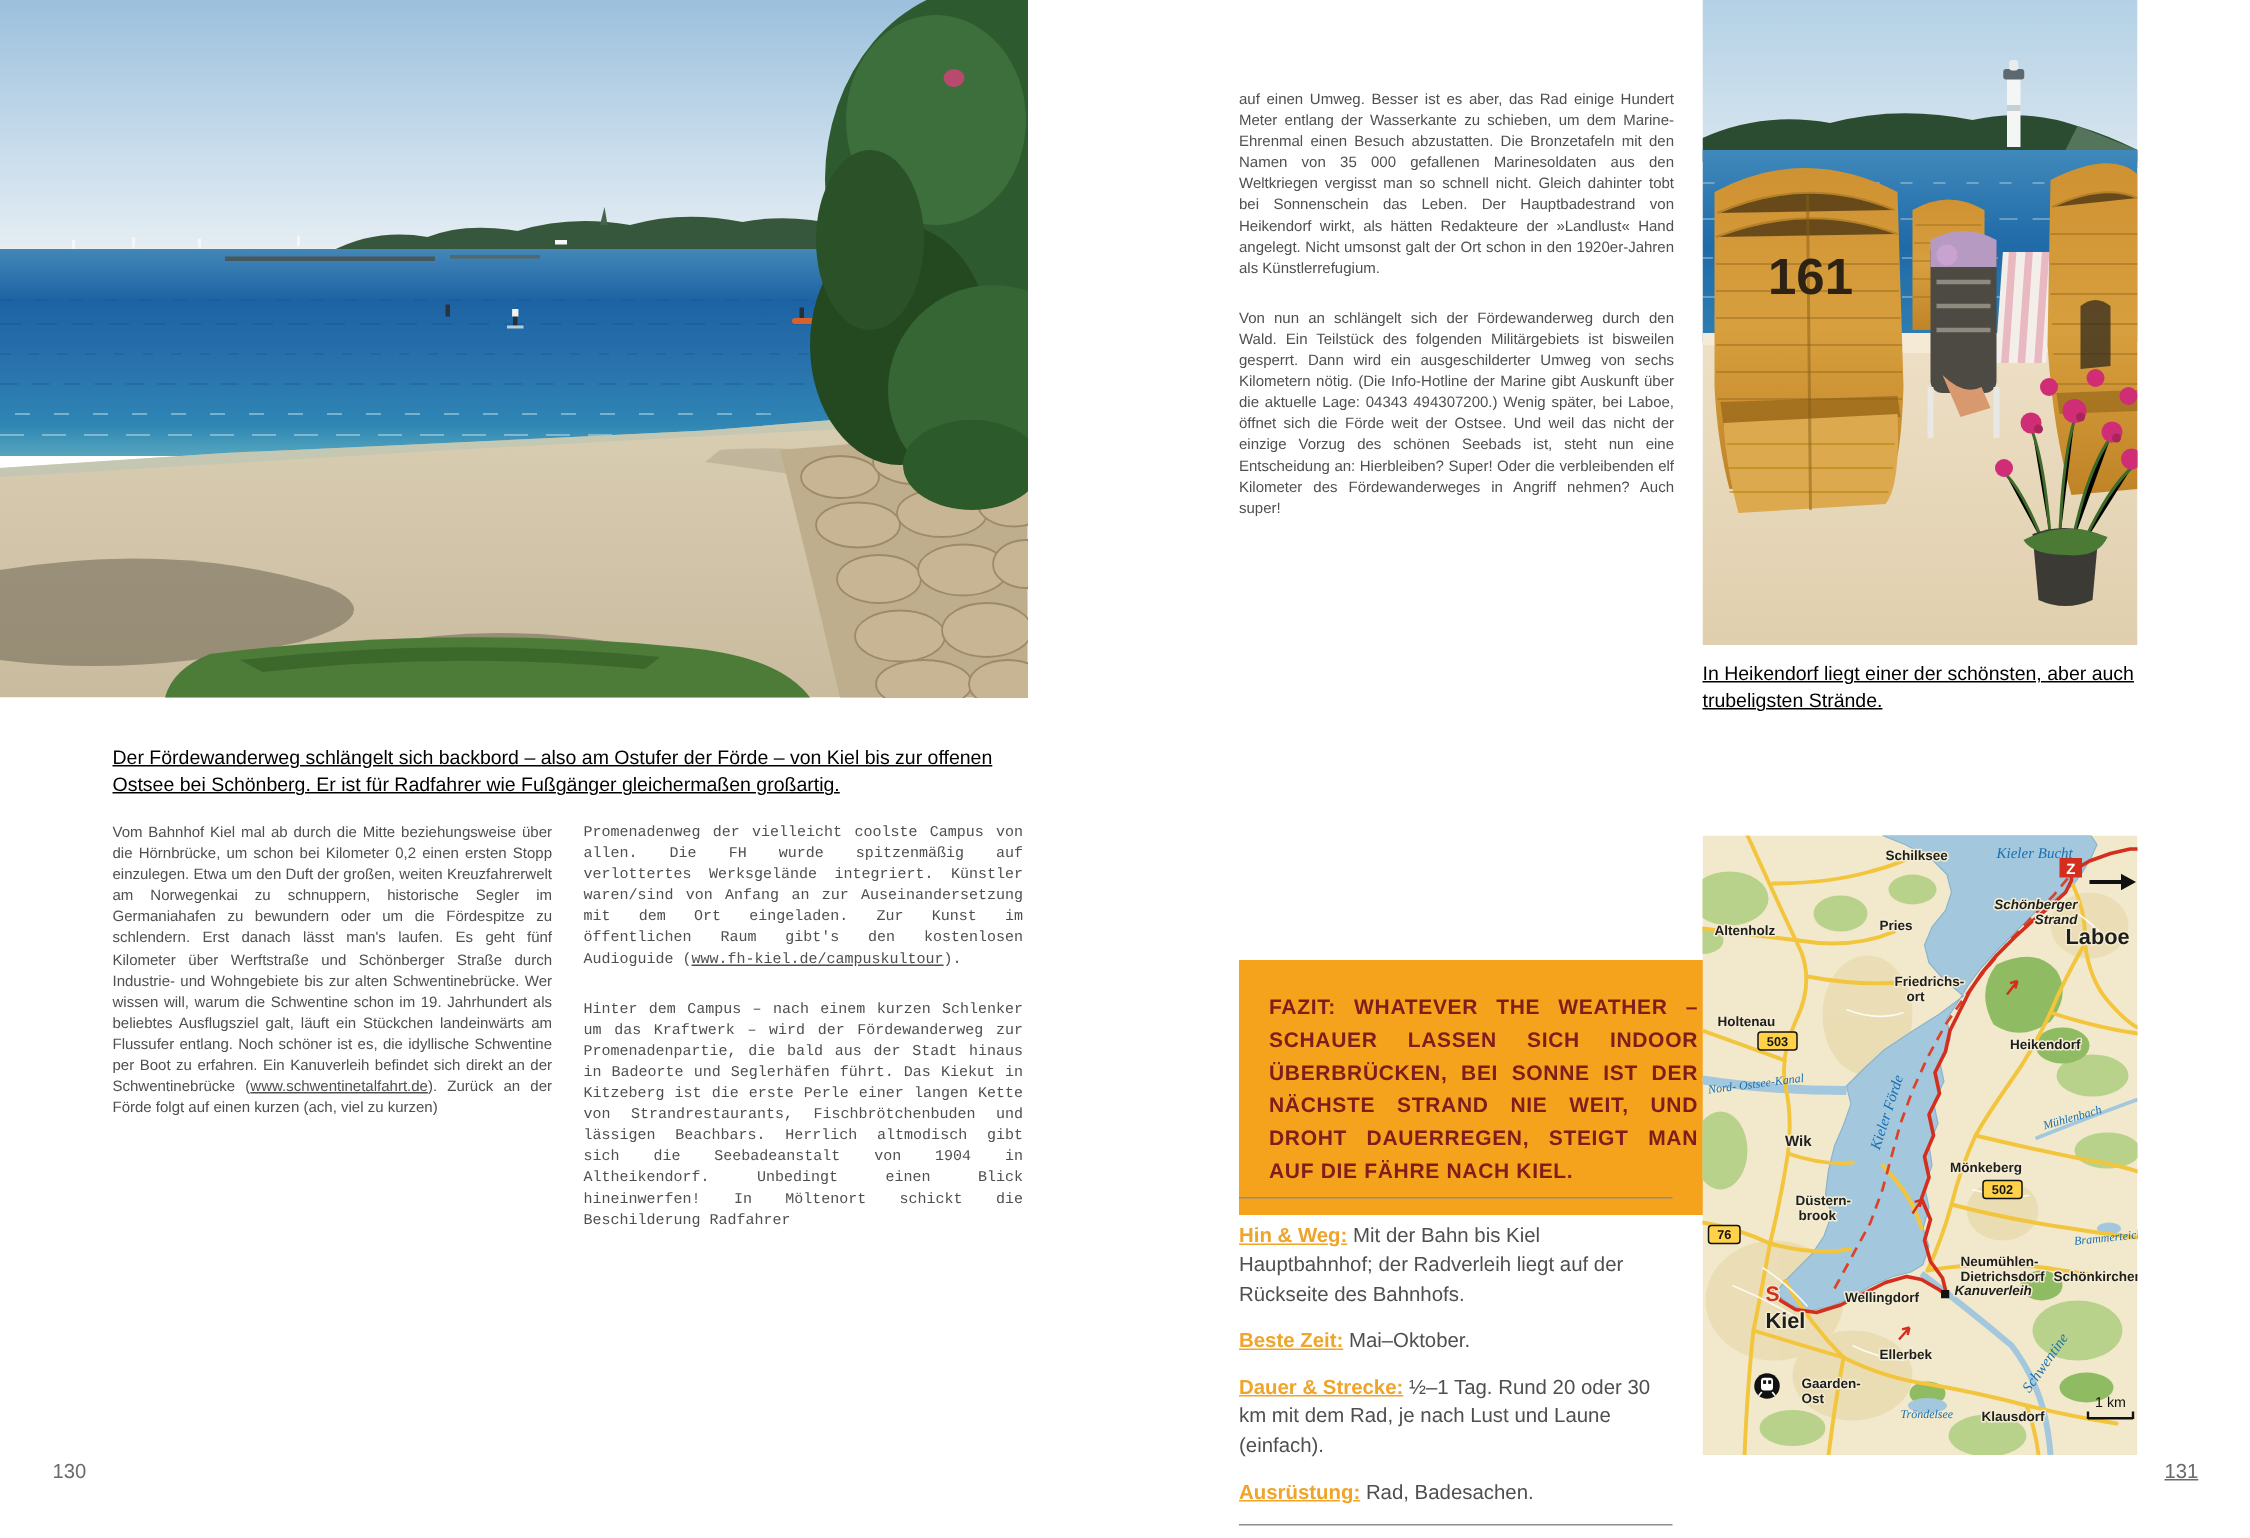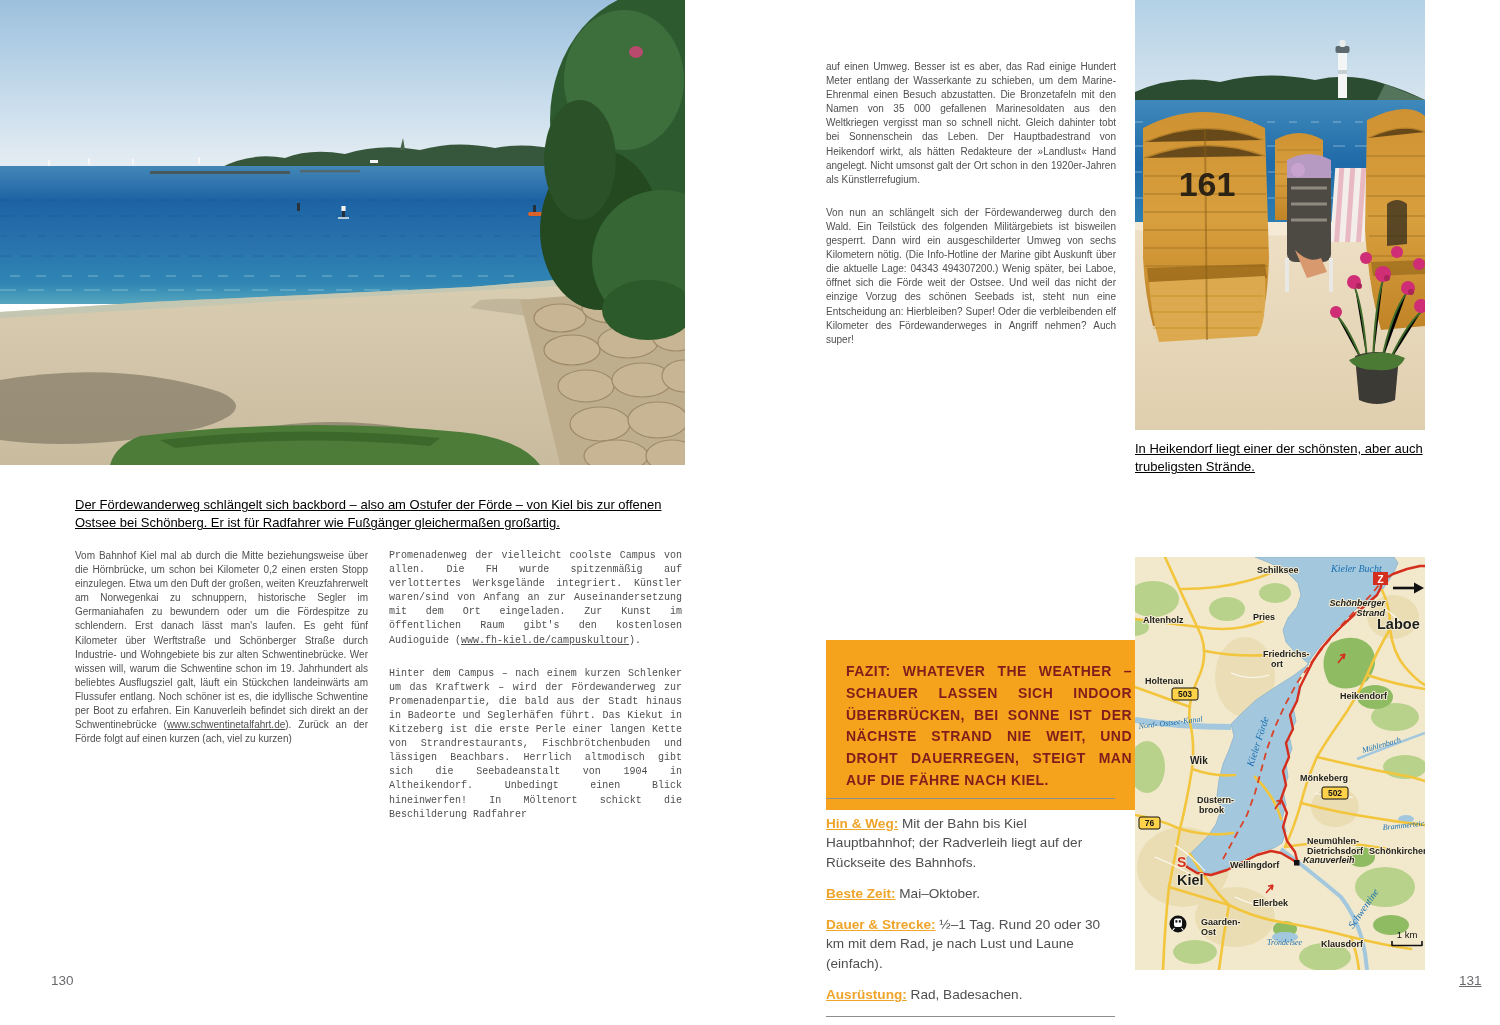--- a/index.html
+++ b/index.html
@@ -4,21 +4,21 @@
 <style>
   html,body{margin:0;padding:0;background:#ffffff;}
   .spread{position:relative;width:1500px;height:1025px;background:#ffffff;overflow:hidden;
           font-family:"Liberation Sans", sans-serif;}
 
   
   .body-text{font-size:10px;line-height:1.41;color:#4f4f52;text-align:justify;}
   .body-text p{margin:0 0 19px 0;}
   .plink{color:#4f4f52;text-decoration:underline;cursor:pointer;}
   .caption{font-size:13px;line-height:1.42;color:#000000;text-align:left;text-decoration:underline;}
-  .pagenum{position:absolute;font-size:13.5px;color:#6a6a6e;margin-left:16px;}
+  .pagenum{position:absolute;font-size:13.5px;color:#6a6a6e;}
 
   
   .left-photo{position:absolute;left:0;top:0;width:685px;height:465px;}
   .left-caption{position:absolute;left:75px;top:496px;width:590px;}
   .col1{position:absolute;left:75px;top:549px;width:293px;}
   .col2{position:absolute;left:389px;top:549px;width:293px;font-family:Liberation Mono, monospace;}
   .pn-left{left:35px;top:973px;}
   .rp-text{position:absolute;left:826px;top:60px;width:290px;}
   .fazit{position:absolute;left:826px;top:640px;width:324px;box-sizing:border-box;
          background:#F5A21C;color:#7f1d1d;font-weight:bold;font-size:14px;line-height:1.56;

